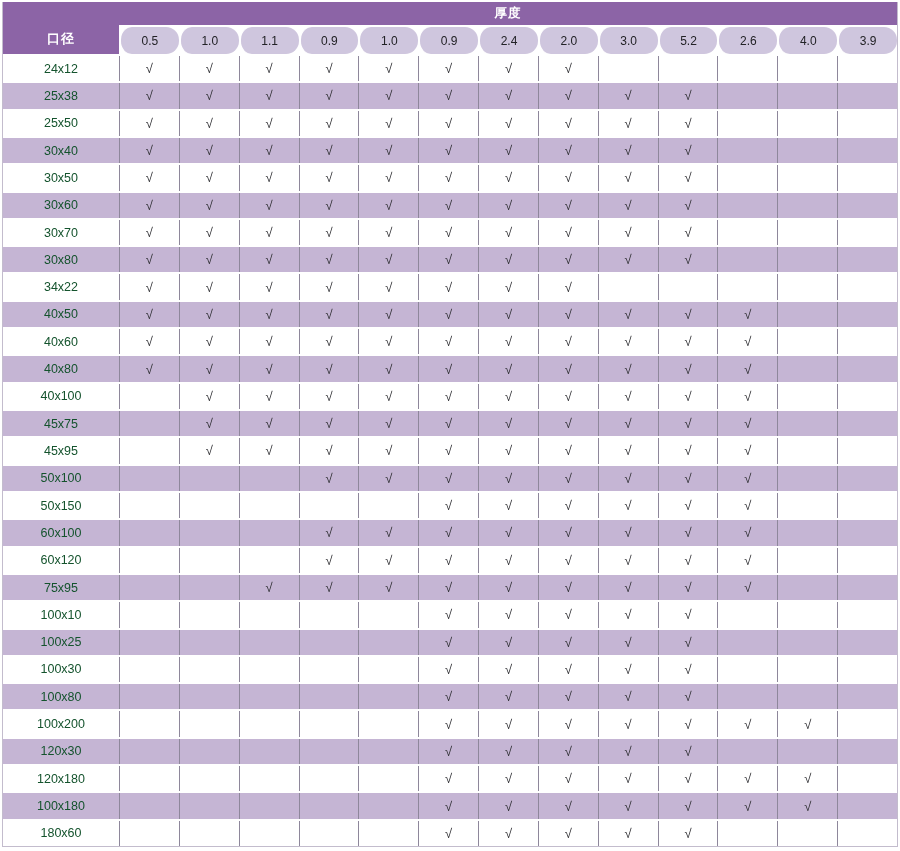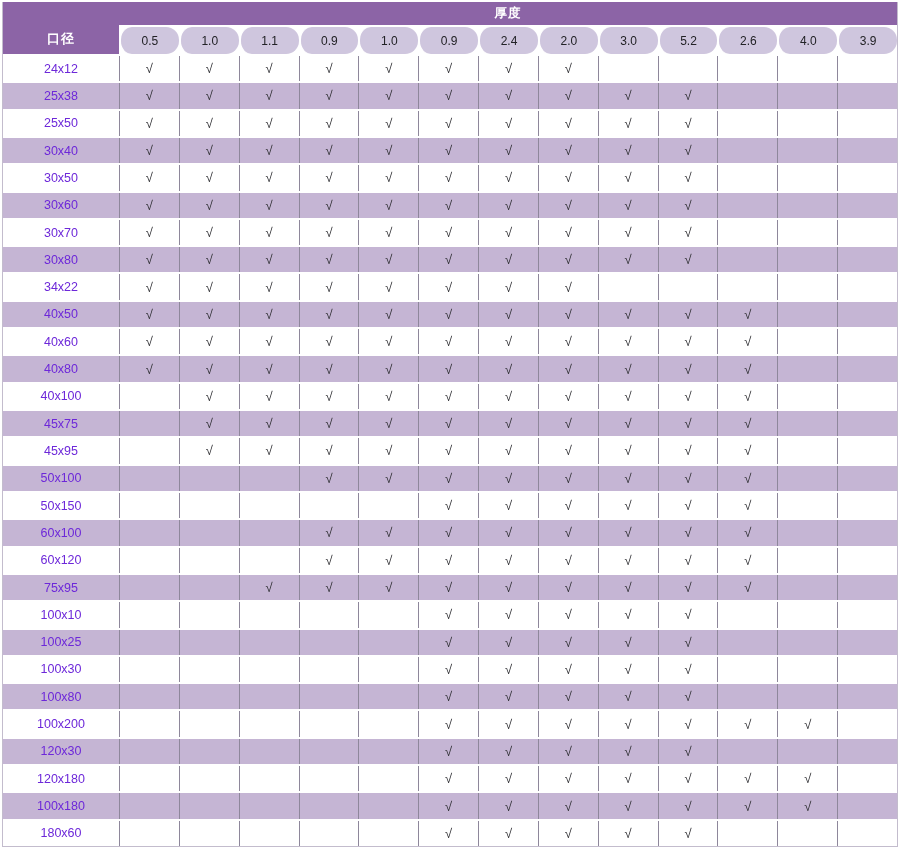--- a/index.html
+++ b/index.html
@@ -38,21 +38,21 @@
   }
   .h{
     background:var(--header-light);
     border-left:2px solid #ffffff;
     display:flex;justify-content:center;align-items:center;
     font-size:12px;color:#222226;border-radius:13px;
   }
   .size{
     background:#ffffff;
     display:flex;justify-content:center;align-items:center;
-    font-size:12.5px;color:#6d28d9;
+    font-size:12.5px;color:#14532d;
   }
   .cell{
     background:#ffffff;
     border-left:1px solid var(--grid-line);
     display:flex;justify-content:center;align-items:center;
     font-size:13px;color:var(--check-color);
   }
   .odd{background:var(--row-stripe);}
 </style>
 </head>

